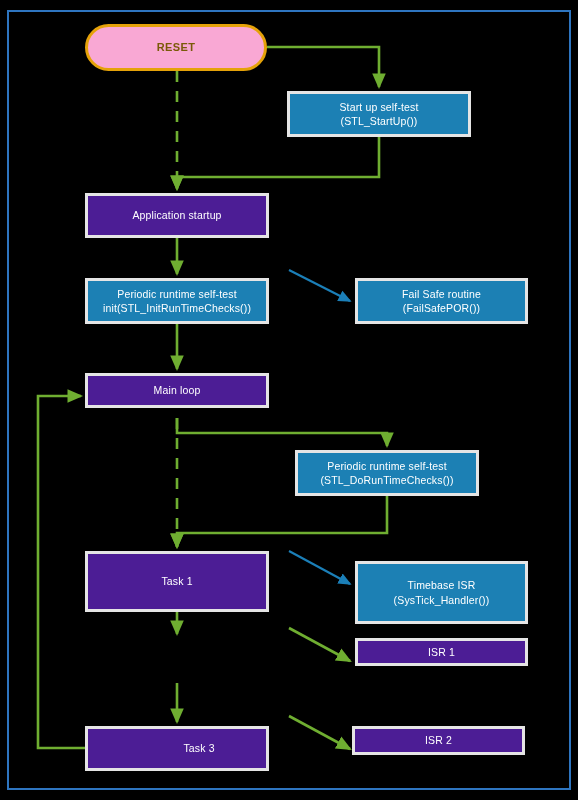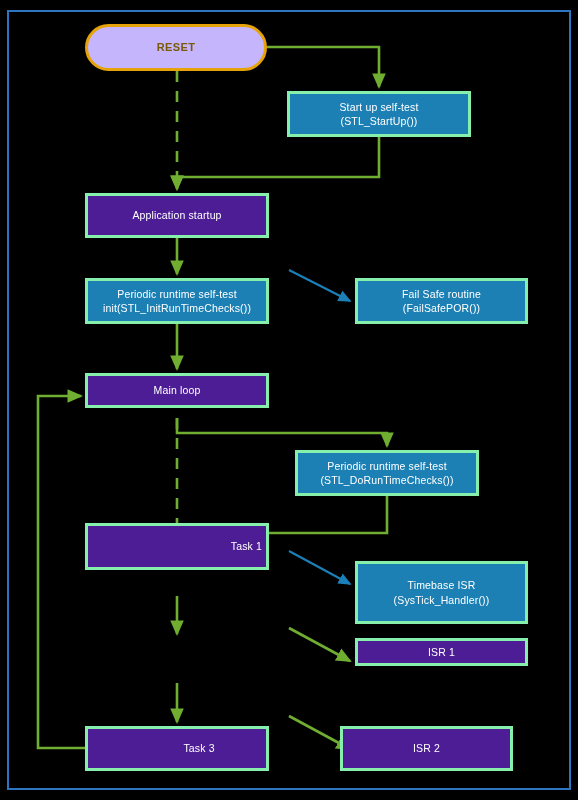--- a/index.html
+++ b/index.html
@@ -36,31 +36,31 @@
     position: absolute;
     box-sizing: border-box;
     display: flex;
     align-items: center;
     justify-content: center;
     text-align: center;
     color: #FFFFFF;
     font-size: 10.5px;
     line-height: 1.35;
     letter-spacing: 0.15px;
-    border: 3px solid #86efac;
+    border: 3px solid #e5e5e5;
     z-index: 3;
   }
   .node.green {
     background: #4c1d95;
   }
   .node.blue {
     background: #1C80B4;
   }
   .node.terminator {
-    background: #c4b5fd;
+    background: #f9a8d4;
     border: 3px solid #E5A209;
     border-radius: 24px;
     color: #7A5A08;
     font-weight: bold;
     font-size: 11px;
     letter-spacing: 0.4px;
   }
   .node .lbl {
     display: block;
     padding: 0 4px;
@@ -138,36 +138,36 @@
 
   <div class="node green" style="left:85px; top:373px; width:184px; height:35px;">
     <span class="lbl">Main loop</span>
   </div>
 
   <div class="node blue" style="left:295px; top:450px; width:184px; height:46px;">
     <span class="lbl">Periodic runtime self-test
 (STL_DoRunTimeChecks())</span>
   </div>
 
-  <div class="node green" style="left:85px; top:523px; width:184px; height:47px;justify-content:flex-end;">
+  <div class="node green" style="left:85px; top:551px; width:184px; height:61px;">
     <span class="lbl">Task 1</span>
   </div>
 
   <div class="node blue" style="left:355px; top:561px; width:173px; height:63px;">
     <span class="lbl">Timebase ISR
 (SysTick_Handler())</span>
   </div>
 
 
   <div class="node green" style="left:355px; top:638px; width:173px; height:28px;">
     <span class="lbl">ISR  1</span>
   </div>
 
   <div class="node green" style="left:85px; top:726px; width:184px; height:45px;padding-left:44px;">
     <span class="lbl">Task 3</span>
   </div>
 
-  <div class="node green" style="left:340px; top:726px; width:173px; height:45px;">
+  <div class="node green" style="left:352px; top:726px; width:173px; height:29px;">
     <span class="lbl">ISR  2</span>
   </div>
 
   <div id="frame"></div>
 </div>
 
 </body></html>

